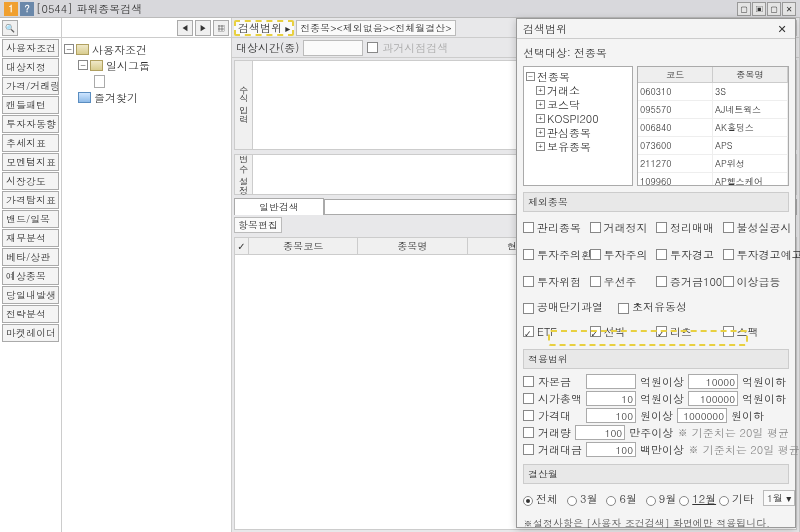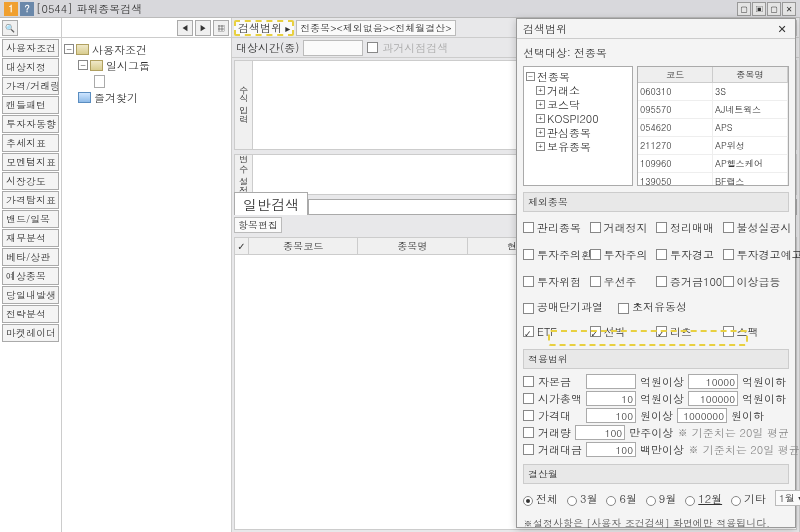--- a/index.html
+++ b/index.html
@@ -26,21 +26,21 @@
 .mid-top{display:flex;align-items:center;height:20px;border-bottom:1px solid #ccc;padding:0 2px;gap:2px}
 .crumb{border:1px solid #bbb;padding:0 3px;background:#fafafa;height:16px;display:inline-flex;align-items:center;font-size:10px}
 .highlight-box{border:2px dashed #e8d040;padding:1px 2px;border-radius:2px}
 .time-row{display:flex;align-items:center;height:20px;border-bottom:1px solid #ccc;padding:0 4px;gap:4px;font-size:10px}
 .chk{width:11px;height:11px;border:1px solid #888;background:#fff;display:inline-block;flex-shrink:0}
 .chk.on::after{content:"✓";font-size:9px;position:relative;top:-2px;left:0;color:#333}
 .formula-area{flex:0 0 90px;background:#fff;border:1px solid #ccc;margin:2px;display:flex}
 .formula-side{width:18px;background:#f0f0f0;border-right:1px solid #ccc;display:flex;flex-direction:column;align-items:center;justify-content:center;font-size:9px;writing-mode:vertical-rl}
 .formula-main{flex:1}
 .tabs-row{display:flex;height:18px;align-items:flex-end;margin:0 2px}
-.tab{border:1px solid #aaa;border-bottom:none;padding:1px 8px;background:#f0f0f0;font-size:14px;cursor:pointer}
+.tab{border:1px solid #aaa;border-bottom:none;padding:1px 24px;background:#f0f0f0;font-size:10px;cursor:pointer}
 .tab.active{background:#fff}
 .search-input{flex:1;height:16px;border:1px solid #aaa;background:#fff}
 .grid-head{display:flex;height:18px;background:#f0f0f0;border:1px solid #ccc;margin:2px 2px 0 2px}
 .grid-head>div{border-right:1px solid #ccc;display:flex;align-items:center;justify-content:center;font-size:10px}
 .grid-body{flex:1;background:#fff;border:1px solid #ccc;border-top:none;margin:0 2px 2px 2px}
 .panel{position:absolute;right:4px;top:18px;width:280px;height:510px;background:#f4f4f4;border:1px solid #999;box-shadow:0 2px 8px rgba(0,0,0,.2)}
 .panel-title{height:20px;display:flex;align-items:center;padding:0 6px;border-bottom:1px solid #ccc;font-size:11px}
 .panel-close{margin-left:auto;width:14px;height:14px;cursor:pointer;display:flex;align-items:center;justify-content:center;font-size:11px}
 .panel-body{padding:4px 6px;display:flex;flex-direction:column;gap:4px}
 .sel-row{font-size:10px;padding:2px 0}
@@ -220,21 +220,25 @@
         <div class="mg-body" id="mgbody">
             <div class="mg-row">
               <div>060310</div>
               <div>3S</div>
             </div>
             <div class="mg-row">
               <div>095570</div>
               <div>AJ네트웍스</div>
             </div>
             <div class="mg-row">
-              <div>054620</div>
+              <div>006840</div>
+              <div>AK홀딩스</div>
+            </div>
+            <div class="mg-row">
+              <div>073600</div>
               <div>APS</div>
             </div>
             <div class="mg-row">
               <div>211270</div>
               <div>AP위성</div>
             </div>
             <div class="mg-row">
               <div>109960</div>
               <div>AP헬스케어</div>
             </div>
@@ -370,23 +374,23 @@
 
     <div class="section-hdr">결산월</div>
     <div class="chk-row" id="settle">
         <span class="radio on"></span>
         <span style="margin-right: 6px;">전체</span>
         <span class="radio"></span>
         <span style="margin-right: 6px;">3월</span>
         <span class="radio"></span>
         <span style="margin-right: 6px;">6월</span>
         <span class="radio"></span>
-        <span style="margin-right: 6px;">9월</span>
-        <span class="radio"></span>
-        <span style="margin-right: 6px; text-decoration: underline;">12월</span>
+        <span style="">9월</span>
+        <span class="radio"></span>
+        <span style=" text-decoration: underline;">12월</span>
         <span class="radio"></span>
         <span style="margin-right: 6px;">기타</span>
         <span class="crumb">1월 ▾</span>
       </div>
 
     <div class="note">※설정사항은 [사용자 조건검색] 화면에만 적용됩니다.</div>
 
   </div>
 </div>
 

